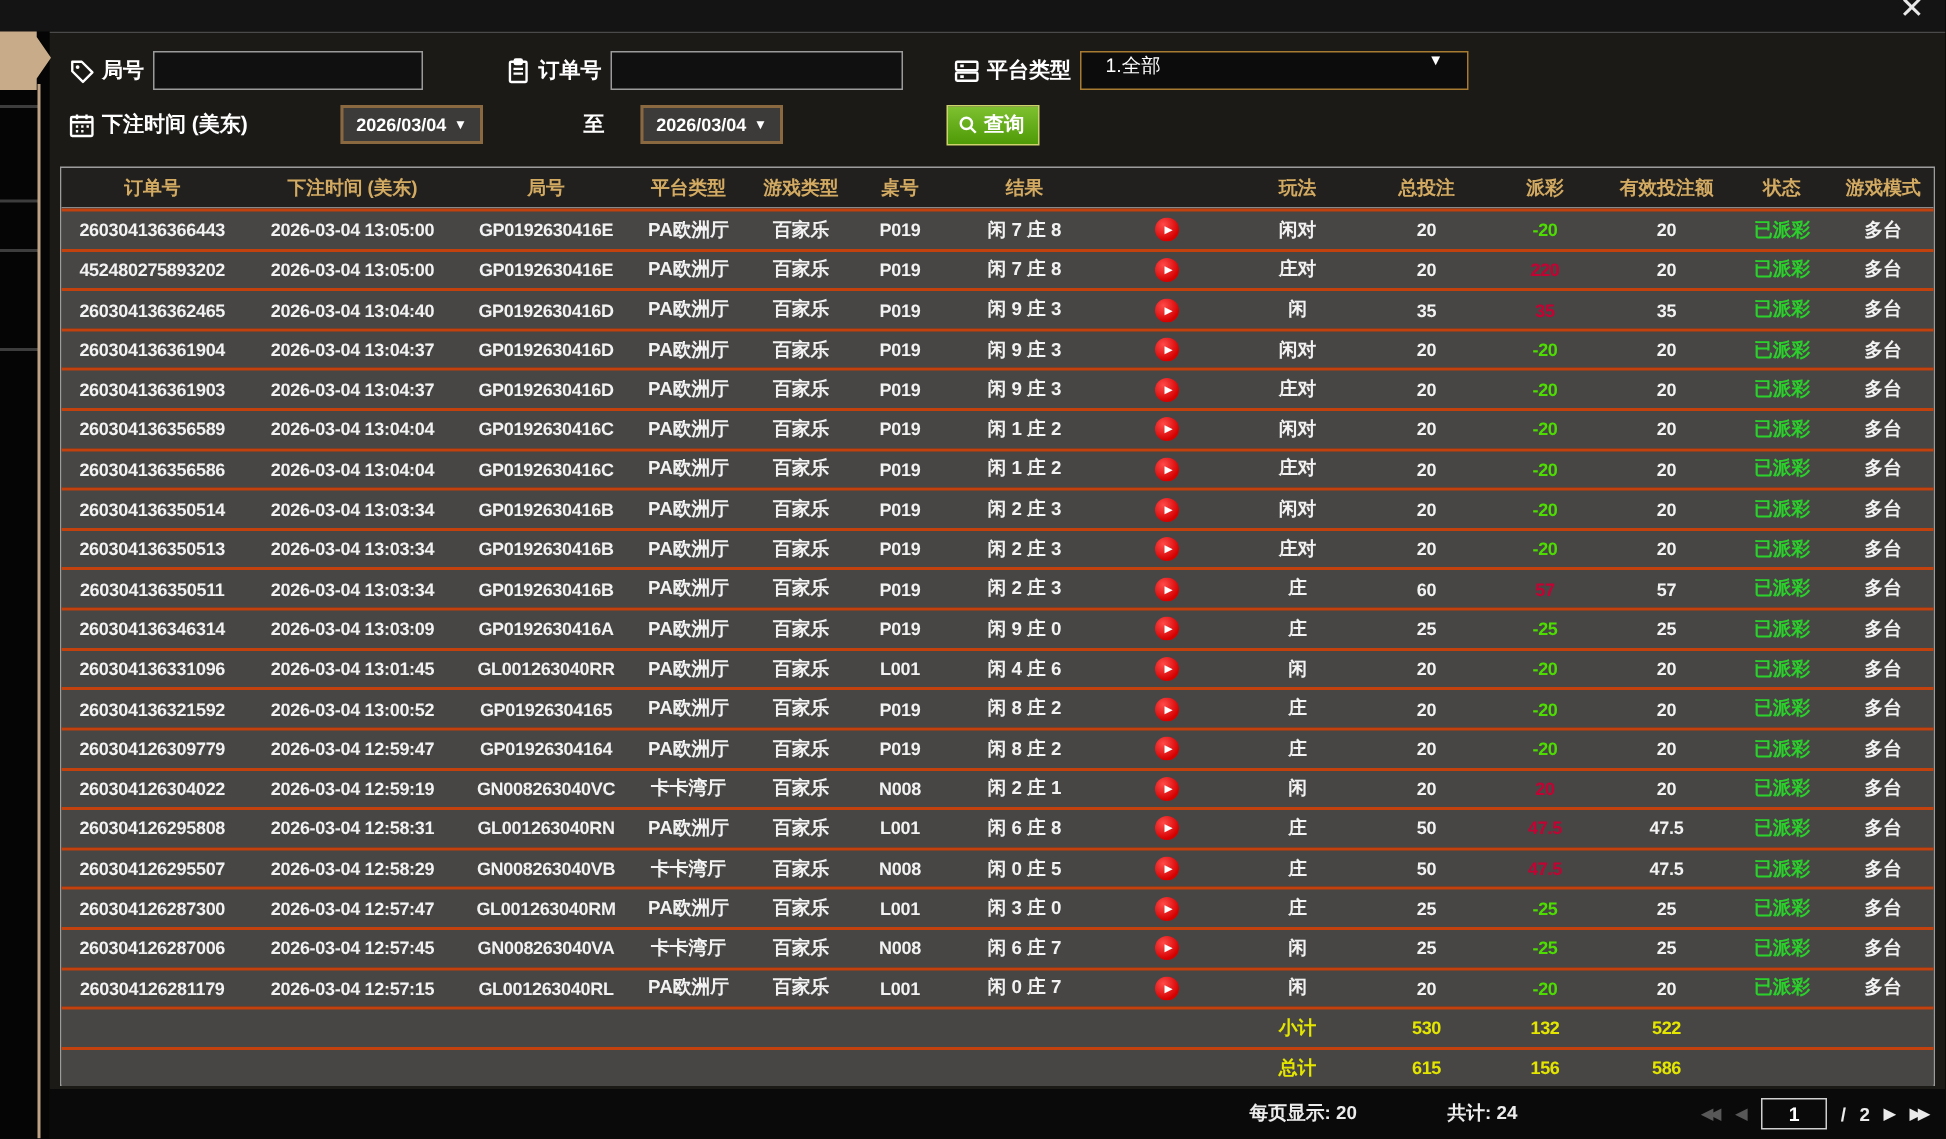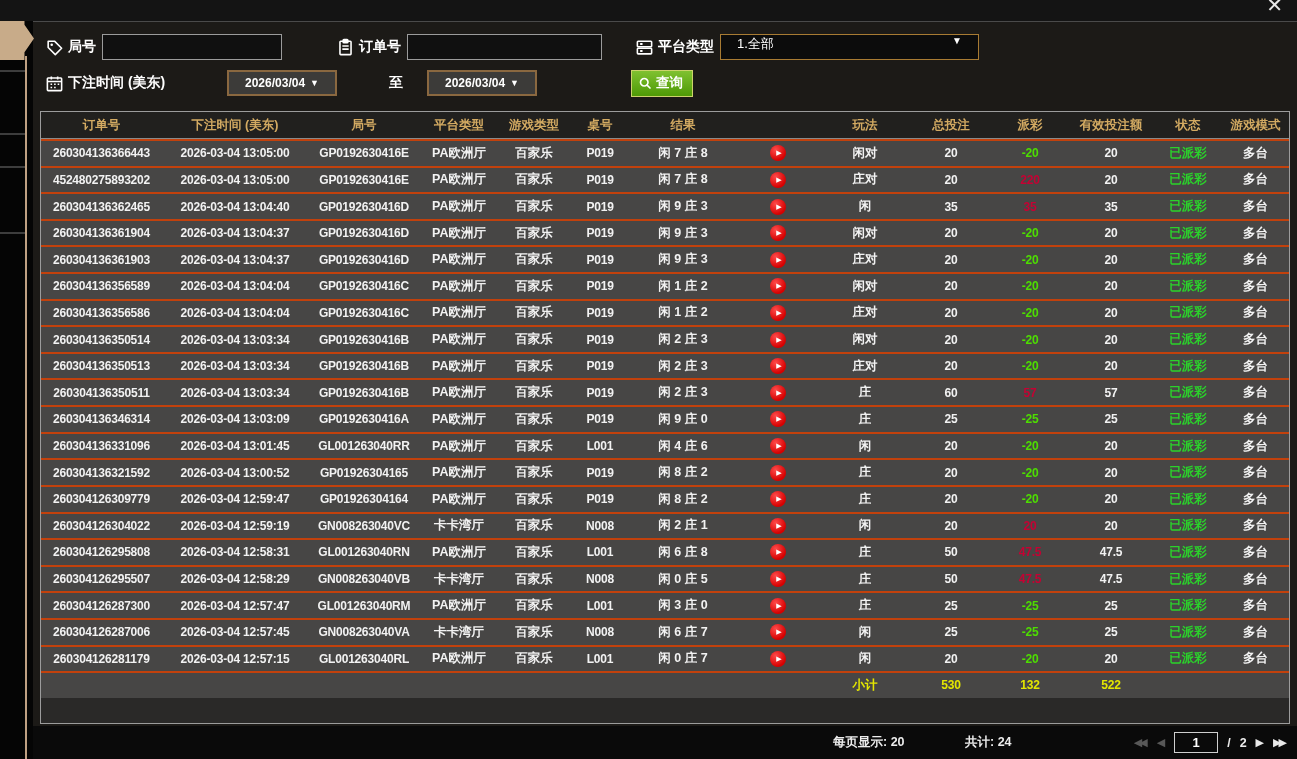--- a/index.html
+++ b/index.html
@@ -23,21 +23,21 @@
 
   
   .fgroup { position:absolute; display:flex; align-items:center; height:28px; }
   .f-r1 { top:11px; } .f-r2 { top:47px; }
   .flabel { color:#fff; font-size:14px; font-weight:700; margin:0 6px 0 4px; white-space:nowrap; }
   .ficon { width:19px; height:19px; display:inline-block; }
   .tinput { width:180px; height:26px; background:#101010; border:1px solid #9b9b9b; color:#fff; font-size:13px; padding:0 6px; outline:none; }
   .selectbox { width:259px; height:26px; background:#0c0c0c; border:1px solid #a87b33; color:#fff; font-size:13px;
                display:flex; align-items:flex-start; padding:0 16px; cursor:pointer; }
   .selectbox .caret { margin-left:auto; font-size:10px; color:#fff; }
-  .datebox { width:110px; height:26px; background:#3c3b39; border:2px solid #8a6840; color:#fff; font-size:12px; font-weight:700;
+  .datebox { width:95px; height:26px; background:#3c3b39; border:2px solid #8a6840; color:#fff; font-size:12px; font-weight:700;
              display:flex; align-items:center; justify-content:center; gap:5px; cursor:pointer; }
   .datebox .caret { font-size:9px; }
   .zhi { color:#fff; font-size:14px; font-weight:700; }
   .querybtn { height:27px; padding:0 9px 0 6px; background:linear-gradient(#7fc130,#4e9a06); border:1px solid #ccd36b;
               color:#fff; font-size:13.5px; font-weight:700; display:flex; align-items:center; gap:3px; cursor:pointer;text-align:center; }
 
   
   .table { position:absolute; left:7px; top:89px; width:1250px; height:613px; border:1px solid #9c9c9c; background:#2a2928;
            --cols:121px 146px 112px 78px 72px 60px 106px 84px 90px 82px 76px 86px 68px 1fr; }
   .row { display:grid; grid-template-columns:var(--cols); height:26.62px; align-items:center; background:#474645; border-top:2px solid #c2410c; }
@@ -541,20 +541,28 @@
         </div>
 
       <div class="row">
         <span class="c" style="grid-column:1/9"></span>
         <span class="c ylw">小计</span>
         <span class="c ylw num">530</span>
         <span class="c ylw num">132</span>
         <span class="c ylw num">522</span>
         <span class="c" style="grid-column:13/15"></span>
       </div>
+      <div class="row">
+        <span class="c" style="grid-column:1/9"></span>
+        <span class="c ylw">总计</span>
+        <span class="c ylw num">615</span>
+        <span class="c ylw num">156</span>
+        <span class="c ylw num">586</span>
+        <span class="c" style="grid-column:13/15"></span>
+      </div>
     </div>
 
     <div class="footer">
       <span class="txt pp">每页显示: 20</span>
       <span class="txt tc">共计: 24</span>
       <div class="pager">
         <span class="pg dis">◀◀</span>
         <span class="pg dis">◀</span>
         <span class="pagebox">1</span>
         <span>/</span>

